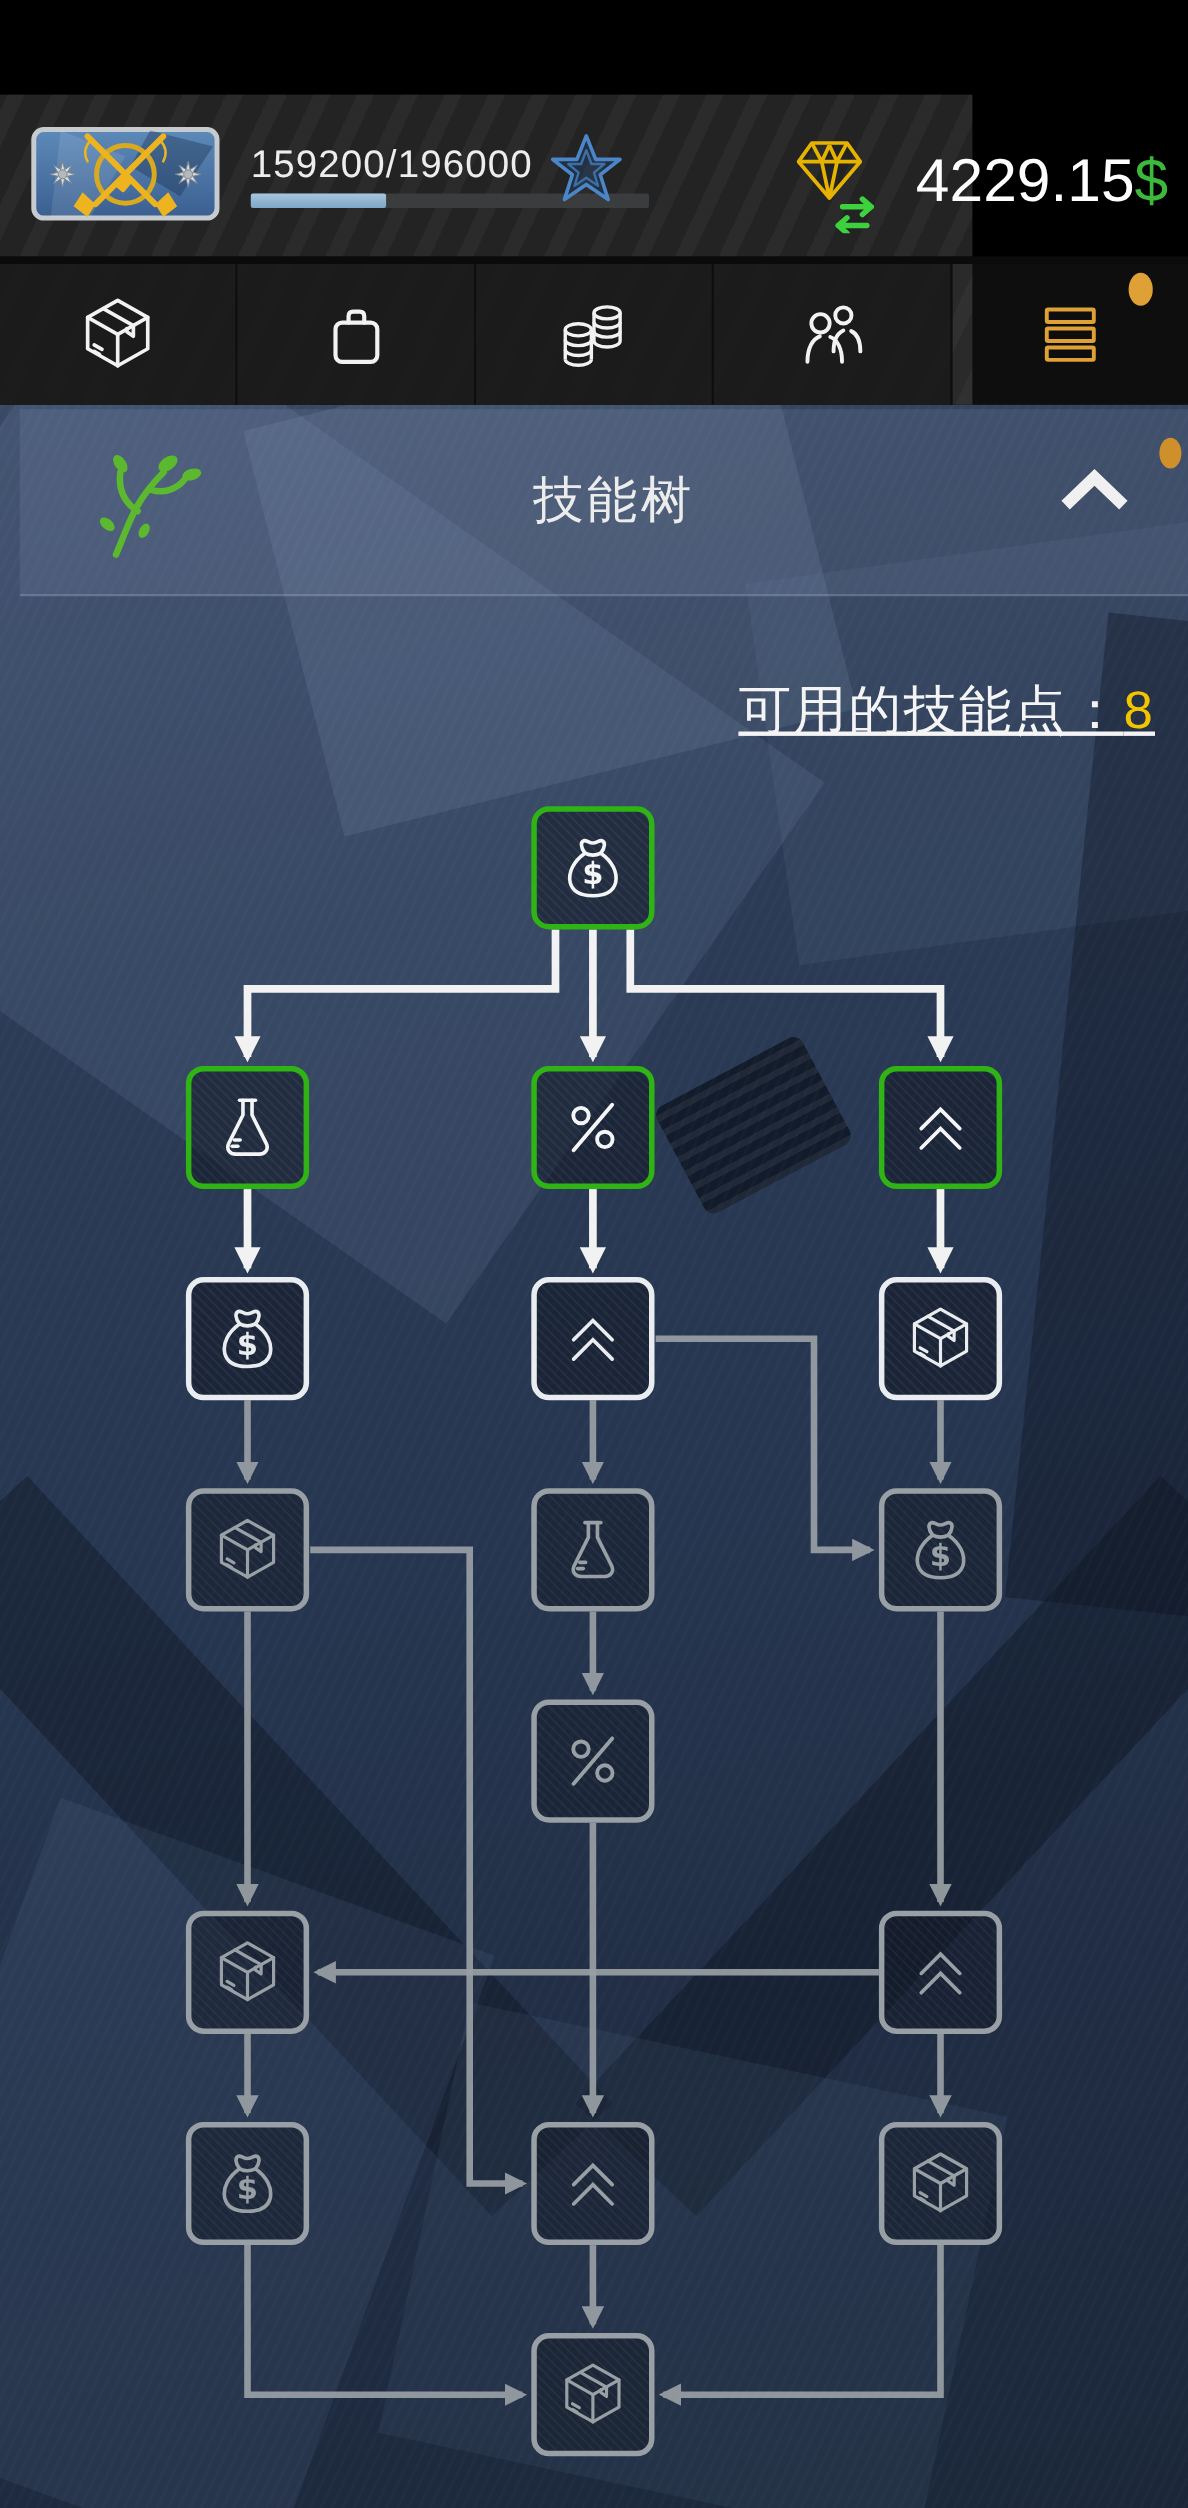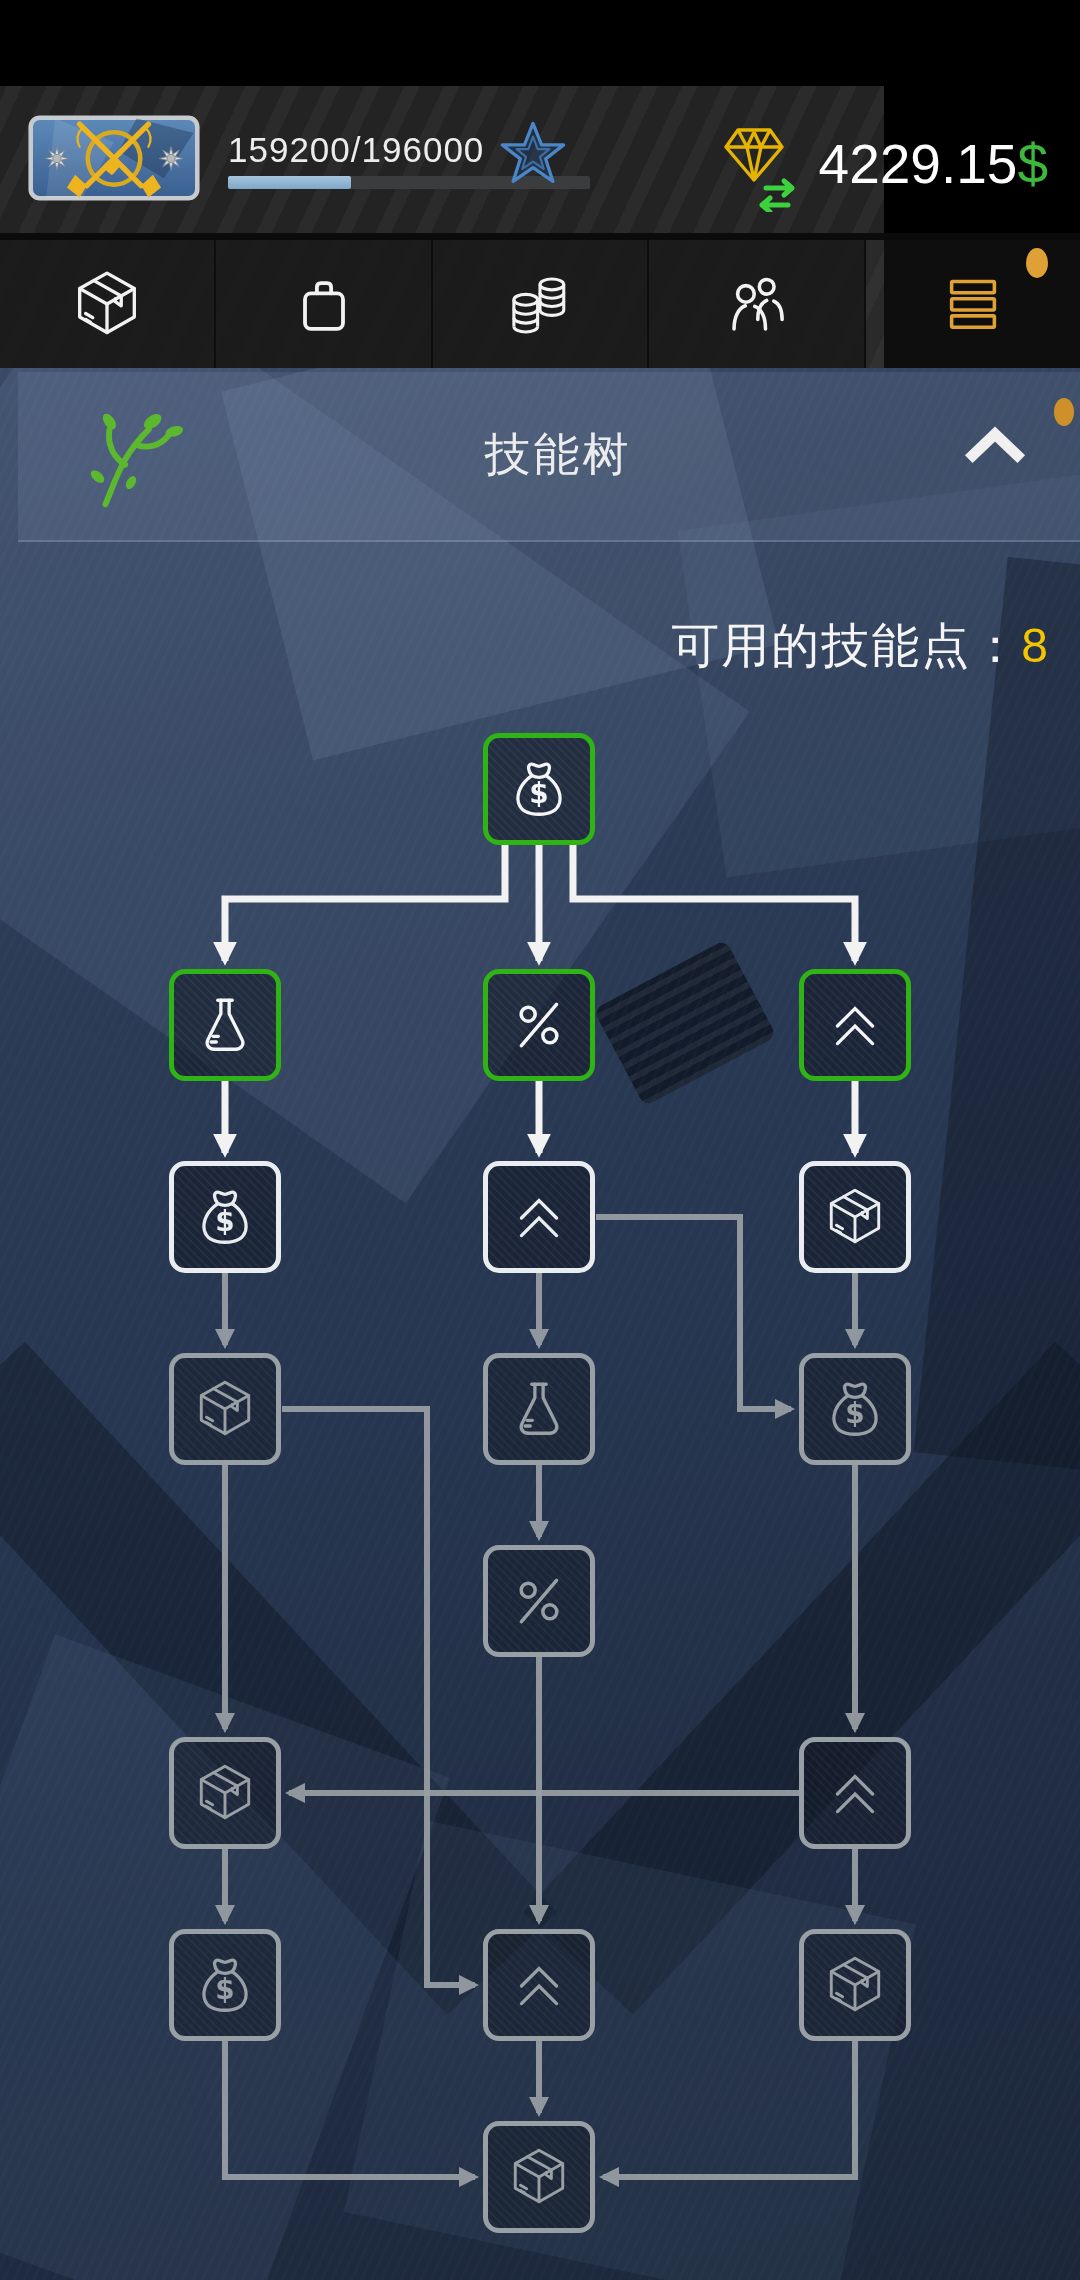--- a/index.html
+++ b/index.html
@@ -10,21 +10,21 @@
   .topbar{position:absolute;left:0;top:86px;width:884px;height:282px;z-index:6;
     background:repeating-linear-gradient(295deg,rgba(255,255,255,.035) 0 14px,transparent 14px 36px),#232323;}
   .hdr{position:absolute;left:0;top:0;width:1080px;height:147px;}
   .badge{position:absolute;left:28px;top:24px;width:172px;height:96px;}
   .xp-text{position:absolute;left:228px;top:44px;font-size:35px;color:#ededed;letter-spacing:1px;}
   .xp-track{position:absolute;left:228px;top:90px;width:362px;height:13px;background:#3a3c3e;border-radius:2px;}
   .xp-fill{height:100%;border-radius:2px;background:linear-gradient(180deg,#a7c6de,#7da6c7);}
   .score-star{position:absolute;left:498px;top:32px;width:70px;height:70px;}
   .score{position:absolute;left:402px;top:46px;font-size:54px;color:#fdfdfd;z-index:2;}
   .gems{position:absolute;left:718px;top:34px;width:96px;height:92px;}
-  .money{position:absolute;right:32px;top:46px;font-size:55px;color:#fdfdfd;z-index:2;}
+  .money{position:absolute;right:18px;top:46px;font-size:55px;color:#fdfdfd;z-index:2;}
   .money .cur{color:var(--money-green,#3cb93c);}
   
   .tabs{position:absolute;left:0;top:147px;width:1080px;height:135px;display:flex;border-top:7px solid #0b0b0b;box-sizing:border-box;}
   .tab{position:relative;flex:1 1 0;display:flex;align-items:center;justify-content:center;background:rgba(26,26,26,.88);border-right:2px solid rgba(0,0,0,.5);}
   .tab:last-child{border-right:none;}
   .tab.selected{background:rgba(80,80,80,.18);}
   .ticon{width:76px;height:76px;color:#f2f2f2;}
   .ticon.orange{color:var(--orange,#d79b2e);}
   .tabdot{position:absolute;right:32px;top:8px;width:22px;height:30px;border-radius:50%;background:var(--orange,#e2a235);}
   
@@ -32,21 +32,21 @@
     background:linear-gradient(165deg,#3a4a66 0%,#2d3c56 25%,#273650 52%,#202d44 76%,#1b2739 100%);}
   .content:after{content:"";position:absolute;inset:0;
     background:repeating-linear-gradient(115deg,rgba(255,255,255,.015) 0 3px,transparent 3px 9px);pointer-events:none;}
   .shape{position:absolute;}
   .panel-hdr{position:absolute;left:18px;top:4px;width:1080px;height:168px;z-index:4;
     background:rgba(165,185,215,.12);border-bottom:2px solid rgba(195,210,235,.22);}
   .branch{position:absolute;left:52px;top:18px;width:126px;height:126px;}
   .panel-title{position:absolute;left:0;top:52px;width:100%;text-align:center;font-size:46px;color:#ececec;letter-spacing:3px;}
   .collapse{position:absolute;left:942px;top:52px;width:70px;height:44px;}
   .panel-dot{position:absolute;left:1036px;top:26px;width:20px;height:28px;border-radius:50%;background:#cf8f2b;}
-  .skill-points{position:absolute;right:30px;top:246px;font-size:48px;color:#f4f4f4;z-index:4;letter-spacing:2px;}
+  .skill-points{position:absolute;right:30px;top:246px;font-size:48px;color:#f4f4f4;z-index:4;letter-spacing:2px;text-decoration:underline;}
   .skill-points .pts{color:var(--yellow,#f2c500);}
   
   .edges{position:absolute;left:0;top:0;width:1080px;height:2280px;z-index:2;pointer-events:none;}
   .edge-white{stroke:var(--edge-white,#f2f2f2);stroke-width:7;fill:none;}
   .edge-gray{stroke:var(--edge-gray,#99a0a5);stroke-width:6;fill:none;opacity:.92;}
   .nodes{position:absolute;left:0;top:0;width:1080px;height:2280px;z-index:3;}
   .node{position:absolute;width:112px;height:112px;box-sizing:border-box;border-radius:16px;border:5px solid;
     display:flex;align-items:center;justify-content:center;
     background:repeating-linear-gradient(45deg,rgba(255,255,255,.045) 0 2px,transparent 2px 6px),rgba(16,22,34,.55);}
   .node.unlocked-green{border-color:var(--green,#2fb315);color:#f3f5f6;}

